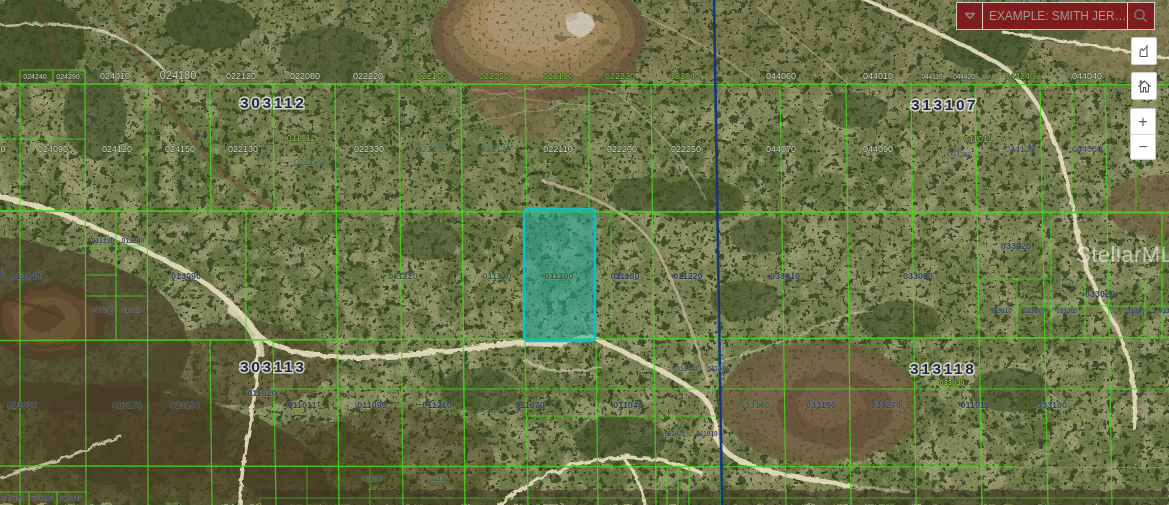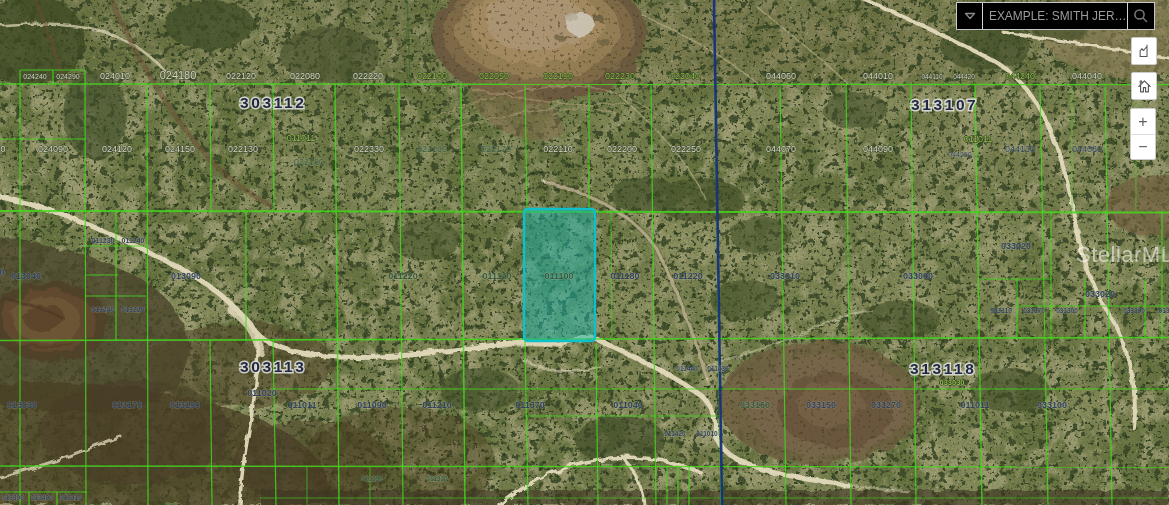--- a/index.html
+++ b/index.html
@@ -377,21 +377,21 @@
 
 <text x="911" y="110" font-family="Liberation Sans, sans-serif" font-size="15.5" font-weight="bold" fill="#1f2747" letter-spacing="2.6" style="paint-order:stroke" stroke="#e3e3da" stroke-width="3" stroke-opacity="0.85">313107</text>
 
 <text x="240" y="372" font-family="Liberation Sans, sans-serif" font-size="15.5" font-weight="bold" fill="#1f2747" letter-spacing="2.6" style="paint-order:stroke" stroke="#e3e3da" stroke-width="3" stroke-opacity="0.85">303113</text>
 
 <text x="910" y="374" font-family="Liberation Sans, sans-serif" font-size="15.5" font-weight="bold" fill="#1f2747" letter-spacing="2.6" style="paint-order:stroke" stroke="#e3e3da" stroke-width="3" stroke-opacity="0.85">313118</text>
 
 <text x="1076" y="262" font-family="Liberation Sans, sans-serif" font-size="22" fill="#ffffff" fill-opacity="0.55" letter-spacing="0.5">StellarMLS</text>
 </svg>
 
-<div class="ui" style="left:956px;top:2px;width:197px;height:26px;background:#000000;border:1px solid #c8c8c8;display:flex;align-items:stretch;">
+<div class="ui" style="left:956px;top:2px;width:197px;height:26px;background:#7f1d1d;border:1px solid #c8c8c8;display:flex;align-items:stretch;">
 
   <div style="width:25px;border-right:1px solid #d4d4d4;display:flex;align-items:center;justify-content:center;">
     <svg width="12" height="8" viewBox="0 0 12 8">
           <path d="M1.5,1.5 L10.5,1.5 L6,6.5 Z" fill="none" stroke="#8a8a8a" stroke-width="1.3" stroke-linejoin="round"></path>
         </svg>
   </div>
 
   <div style="flex:1;font-size:11.9px;color:#9c9c9c;line-height:26px;padding-left:6px;white-space:nowrap;overflow:hidden;">EXAMPLE: SMITH JER…</div>
 
   <div style="width:26px;border-left:1px solid #d4d4d4;display:flex;align-items:center;justify-content:center;">

